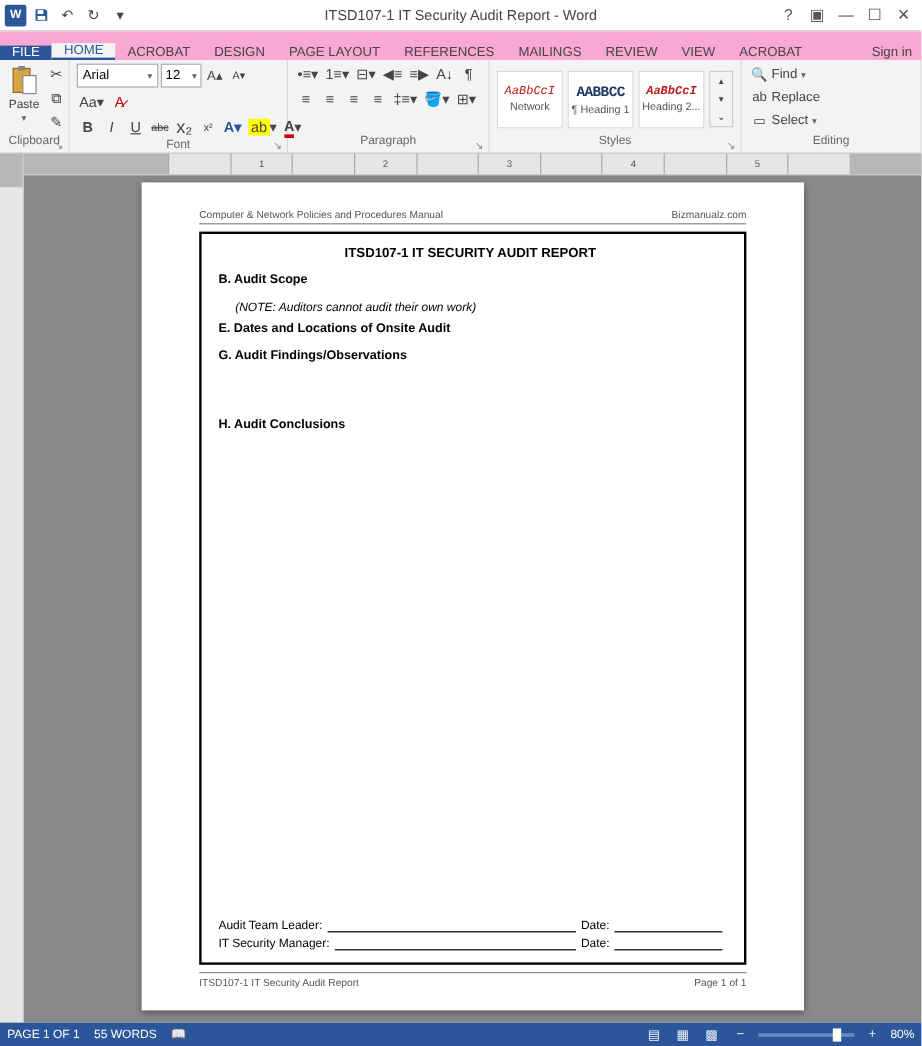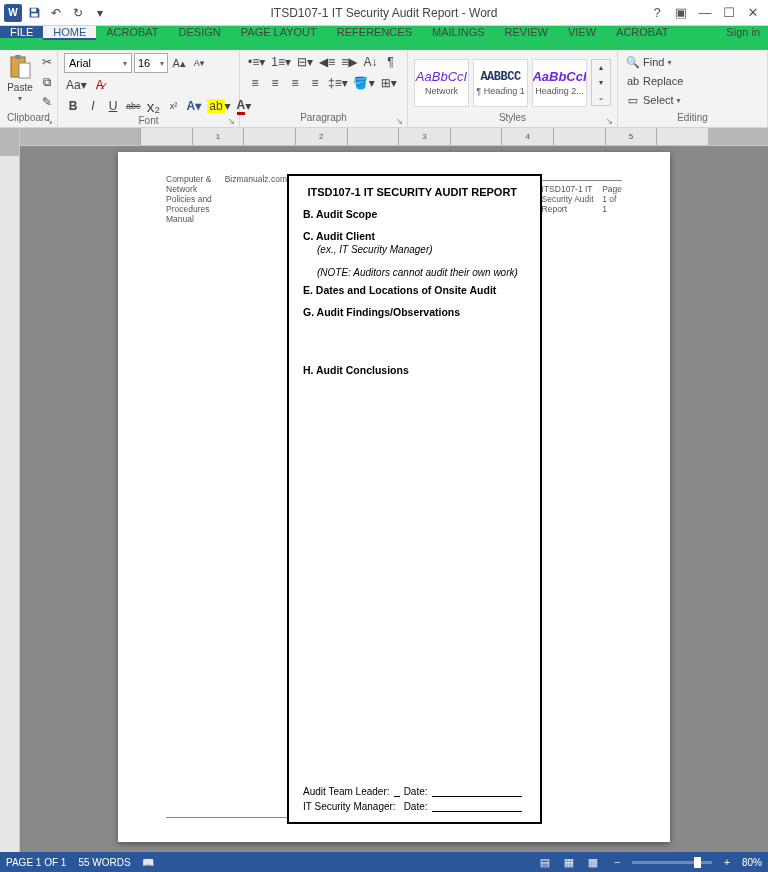--- a/index.html
+++ b/index.html
@@ -8,21 +8,21 @@
 
 .titlebar { height: 26px; background: #fff; display: flex; align-items: center; border-bottom: 1px solid #d4d4d4; position: relative; }
 .titlebar .qat { display: flex; align-items: center; gap: 2px; padding-left: 4px; }
 .titlebar .qat .wicon { width: 18px; height: 18px; background: #2b579a; color: #fff; font-size: 10px; font-weight: bold; display: flex; align-items: center; justify-content: center; border-radius: 2px; }
 .titlebar .qat .qbtn { width: 20px; height: 20px; display: flex; align-items: center; justify-content: center; color: #444; font-size: 12px; cursor: pointer; }
 .titlebar .title { position: absolute; left: 0; right: 0; text-align: center; font-size: 12px; color: #444; pointer-events: none; }
 .titlebar .winctrls { margin-left: auto; display: flex; align-items: center; gap: 2px; padding-right: 4px; }
 .titlebar .winctrls .wbtn { width: 22px; height: 20px; display: flex; align-items: center; justify-content: center; color: #555; font-size: 13px; cursor: pointer; }
 
 
-.tabs { height: 24px; background: #22c55e; display: flex; align-items: flex-start; font-size: 11px; }
+.tabs { height: 24px; background: #f9a8d4; display: flex; align-items: flex-end; font-size: 11px; }
 .tabs .tab { padding: 0 10px; display: flex; align-items: center; color: #444; cursor: pointer; }
 .tabs .tab.file { background: #2b579a; color: #fff; font-weight: normal; }
 .tabs .tab.active { color: #2b579a; border-bottom: 2px solid #2b579a; background: #f3f3f3; }
 .tabs .signin { margin-left: auto; padding: 0 8px; display: flex; align-items: center; color: #444; cursor: pointer; }
 
 
 .ribbon { height: 78px; background: #f3f3f3; border-bottom: 1px solid #d4d4d4; display: flex; }
 .group { border-right: 1px solid #d9d9d9; padding: 3px 6px 1px 6px; display: flex; flex-direction: column; justify-content: space-between; }
 .group .body { display: flex; align-items: flex-start; gap: 4px; flex: 1; }
 .group .label { text-align: center; font-size: 10px; color: #666; height: 14px; position: relative; }
@@ -32,39 +32,39 @@
 .bigbtn .ico { width: 28px; height: 28px; display: flex; align-items: center; justify-content: center; font-size: 18px; }
 
 .col { display: flex; flex-direction: column; gap: 2px; }
 .row { display: flex; align-items: center; gap: 2px; }
 .smbtn { min-width: 18px; height: 18px; display: flex; align-items: center; justify-content: center; font-size: 12px; color: #444; cursor: pointer; border: 1px solid transparent; padding: 0 1px; }
 .fontname { width: 68px; height: 20px; border: 1px solid #ababab; background: #fff; font-size: 11px; padding: 0 4px; display: flex; align-items: center; justify-content: space-between; }
 .fontsize { width: 34px; height: 20px; border: 1px solid #ababab; background: #fff; font-size: 11px; padding: 0 3px; display: flex; align-items: center; justify-content: space-between; }
 .dd { font-size: 8px; color: #666; }
 
 .stylebox { width: 60px; height: 48px; border: 1px solid #d9d9d9; background: #fff; display: flex; flex-direction: column; align-items: center; justify-content: center; font-size: 9px; cursor: pointer; overflow: hidden; }
-.stylebox .preview { font-size: 13px; font-family: Liberation Sans, sans-serif; color: #6d28d9; }
+.stylebox .preview { font-size: 10px; font-family: Liberation Mono, monospace; color: #b91c1c; }
 .stylebox.h1 .preview { color: #1f3864; font-weight: bold; font-family: Liberation Mono, monospace; font-size: 12px; letter-spacing: -0.5px;}
 .stylebox .sname { font-size: 9px; color: #555; margin-top: 2px; white-space: nowrap; }
 
 .editrow { display: flex; align-items: center; gap: 3px; font-size: 11px; color: #444; cursor: pointer; height: 18px; padding: 0 2px; }
 .editrow .eicon { width: 14px; text-align: center; font-size: 11px; }
 
 
 .workspace { height: 724px; background: #898989; position: relative; display: flex; }
 .vruler { width: 20px; background: #e6e6e6; border-right: 1px solid #c8c8c8; position: relative; }
 .vruler .shade { position: absolute; left: 0; right: 0; background: #b7b7b7; }
 .docwrap { flex: 1; display: flex; flex-direction: column; }
 .hruler { height: 18px; background: #e6e6e6; border-bottom: 1px solid #c8c8c8; font-size: 8px; color: #555; position: relative; }
 .hruler .shade { position: absolute; top: 0; bottom: 0; background: #b7b7b7; }
 .hruler .ticks { position: absolute; top: 0; bottom: 0; left: 120px; right: 60px; display: flex; }
 .hruler .ticks span { flex: 1; border-left: 1px solid #aaa; text-align: center; line-height: 18px; }
 
 .scroll { flex: 1; overflow: hidden; display: flex; justify-content: center; padding-top: 6px; }
-.page { width: 552px; height: 690px; background: #fff; box-shadow: 0 2px 6px rgba(0,0,0,0.4); padding: 22px 48px 18px 48px; font-family: "Times New Roman", serif; color: #000; font-size: 10.5px; display: flex; flex-direction: row; }
+.page { width: 552px; height: 690px; background: #fff; box-shadow: 0 2px 6px rgba(0,0,0,0.4); padding: 22px 48px 18px 48px; font-family: "Times New Roman", serif; color: #000; font-size: 10.5px; display: flex; flex-direction: column; }
 .page .hdr { display: flex; justify-content: space-between; font-size: 8.5px; color: #555; border-bottom: 1px solid #888; padding-bottom: 2px; margin-bottom: 6px; font-family: "Times New Roman", serif; }
 .page .docbox { border: 2px solid #000; flex: 1; padding: 10px 18px 10px 14px; display: flex; flex-direction: column; }
 .page .doctitle { text-align: center; font-weight: bold; font-family: Arial, sans-serif; font-size: 11px; margin-bottom: 10px; }
 .page .item { margin-bottom: 10px; }
 .page .item .ih { font-weight: bold; font-size: 10.5px; }
 .page .item .sub { font-style: italic; font-size: 10px; margin-left: 14px; margin-top: 2px; }
 .page .spacer { flex: 1; }
 .page .sig { font-size: 10px; margin-top: 4px; display: flex; }
 .page .sig .lab { white-space: nowrap; }
 .page .sig .line { flex: 1; border-bottom: 1px solid #000; margin: 0 4px; height: 11px; }
@@ -148,21 +148,21 @@
 
   <div class="group" style="width:182px">
     <div class="body">
       <div class="col" style="gap:3px">
         <div class="row">
           <div class="fontname">
               <span>Arial</span>
               <span class="dd">▾</span>
             </div>
           <div class="fontsize">
-              <span>16</span>
+              <span>12</span>
               <span class="dd">▾</span>
             </div>
           <div class="smbtn" style="font-size:11px">A▴</div>
           <div class="smbtn" style="font-size:9px">A▾</div>
         </div>
         <div class="row">
           <div class="smbtn">Aa▾</div>
           <div class="smbtn" style="color:#c00">A̷</div>
         </div>
         <div class="row">
@@ -279,24 +279,20 @@
       <div class="page">
         <div class="hdr">
           <span>Computer &amp; Network Policies and Procedures Manual</span>
           <span>Bizmanualz.com</span>
         </div>
         <div class="docbox">
           <div class="doctitle">ITSD107-1   IT SECURITY AUDIT REPORT</div>
           <div class="item">
               <div class="ih">B.  Audit Scope</div>
             </div>
-          <div class="item">
-            <div class="ih">C.  Audit Client</div>
-            <div class="sub">(ex., IT Security Manager)</div>
-          </div>
           <div class="item" style="margin-bottom:6px">
             <div class="sub">(NOTE: Auditors cannot audit their own work)</div>
           </div>
           <div class="item">
               <div class="ih">E.  Dates and Locations of Onsite Audit</div>
             </div>
           <div class="item" style="margin-bottom:46px">
               <div class="ih">G.  Audit Findings/Observations</div>
             </div>
           <div class="item">

